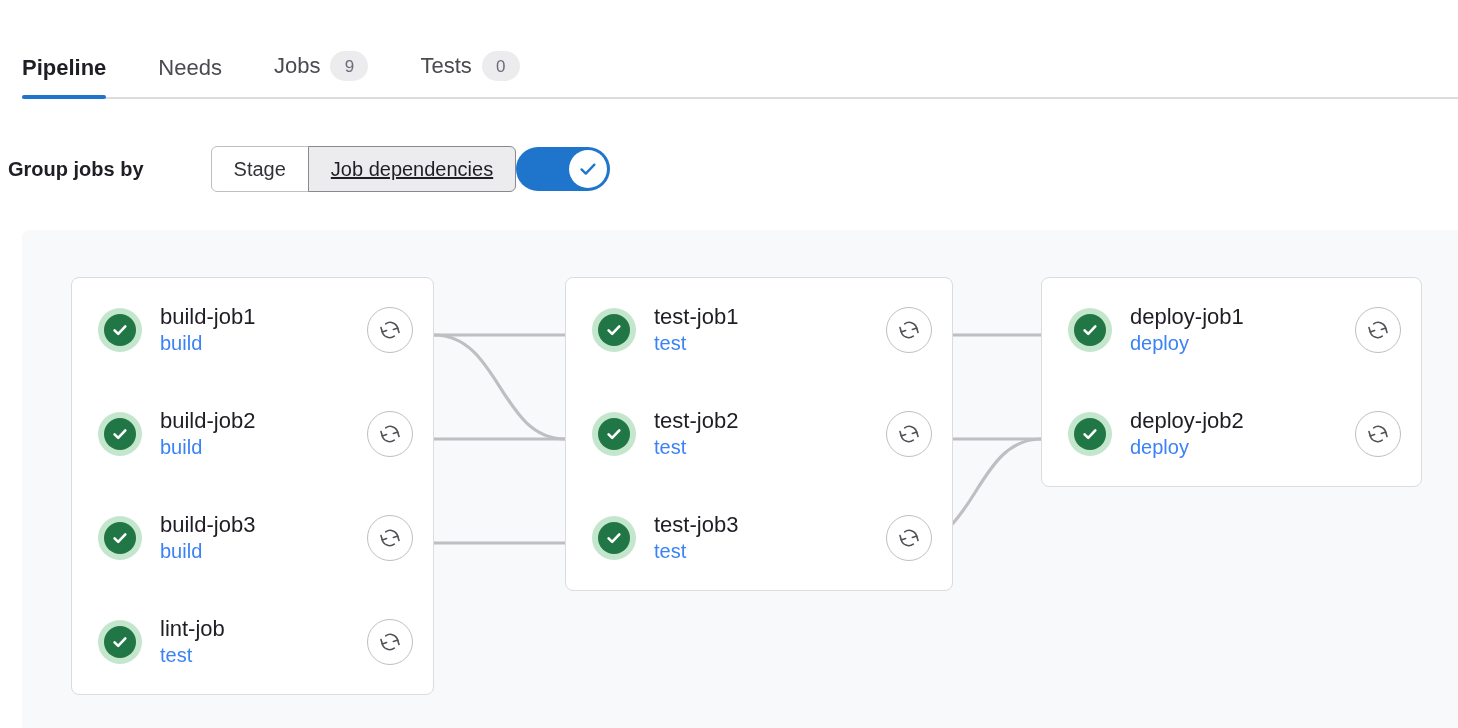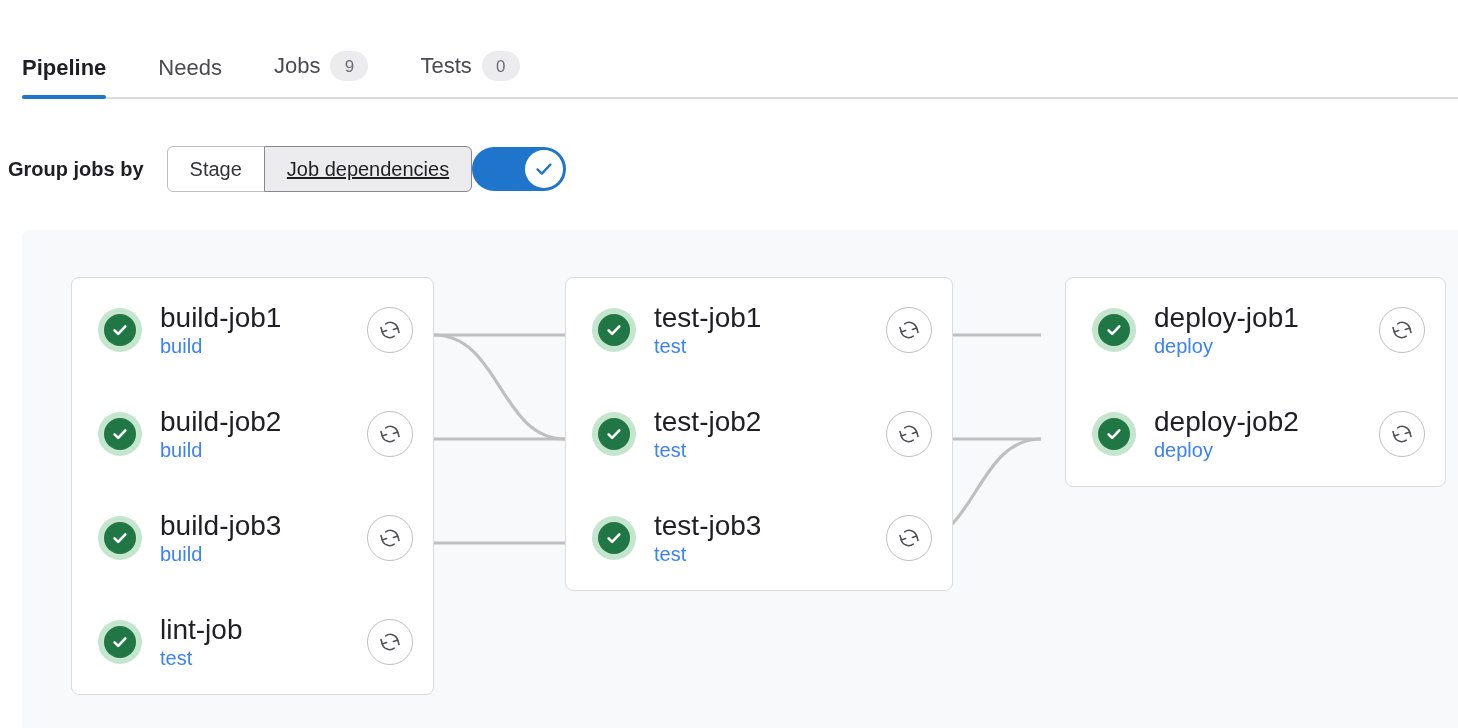--- a/index.html
+++ b/index.html
@@ -89,20 +89,21 @@
     font-size: 20px;
     font-weight: bold;
     color: #1f1e24;
     margin-right: 23px;
     white-space: nowrap;
   }
   .segmented {
     display: flex;
     align-items: stretch;
     border-radius: 6px;
+    margin-left: 44px;
   }
   .seg-btn {
     font-family: "Liberation Sans", sans-serif;
     font-size: 20px;
     padding: 9px 22px;
     background: #ffffff;
     border: 1px solid #bfbfc3;
     color: #333238;
     cursor: pointer;
     white-space: nowrap;
@@ -175,21 +176,21 @@
   
   .card {
     position: absolute;
     background: #ffffff;
     border: 1px solid #dcdcde;
     border-radius: 8px;
     box-sizing: border-box;
   }
   .card-build  { left: 49px;   top: 47px;  width: 363px; }
   .card-test   { left: 543px;  top: 47px;  width: 388px; }
-  .card-deploy { left: 1019px; top: 47px;  width: 381px; margin-left: 24px; }
+  .card-deploy { left: 1019px; top: 47px;  width: 381px; }
 
   .job-row {
     position: relative;
     display: flex;
     align-items: center;
     height: 104px;
     padding: 0 20px 0 26px;
     box-sizing: border-box;
     cursor: pointer;
   }
@@ -215,21 +216,21 @@
   }
   .job-text {
     flex: 1 1 auto;
     min-width: 0;
     display: flex;
     flex-direction: column;
     justify-content: center;
     gap: 2px;
   }
   .job-name {
-    font-size: 28px;
+    font-size: 22px;
     color: #1f1e24;
     line-height: 1.12;
     white-space: nowrap;
   }
   .job-stage {
     font-size: 20px;
     color: #3b82f6;
     line-height: 1.12;
     white-space: nowrap;
   }

